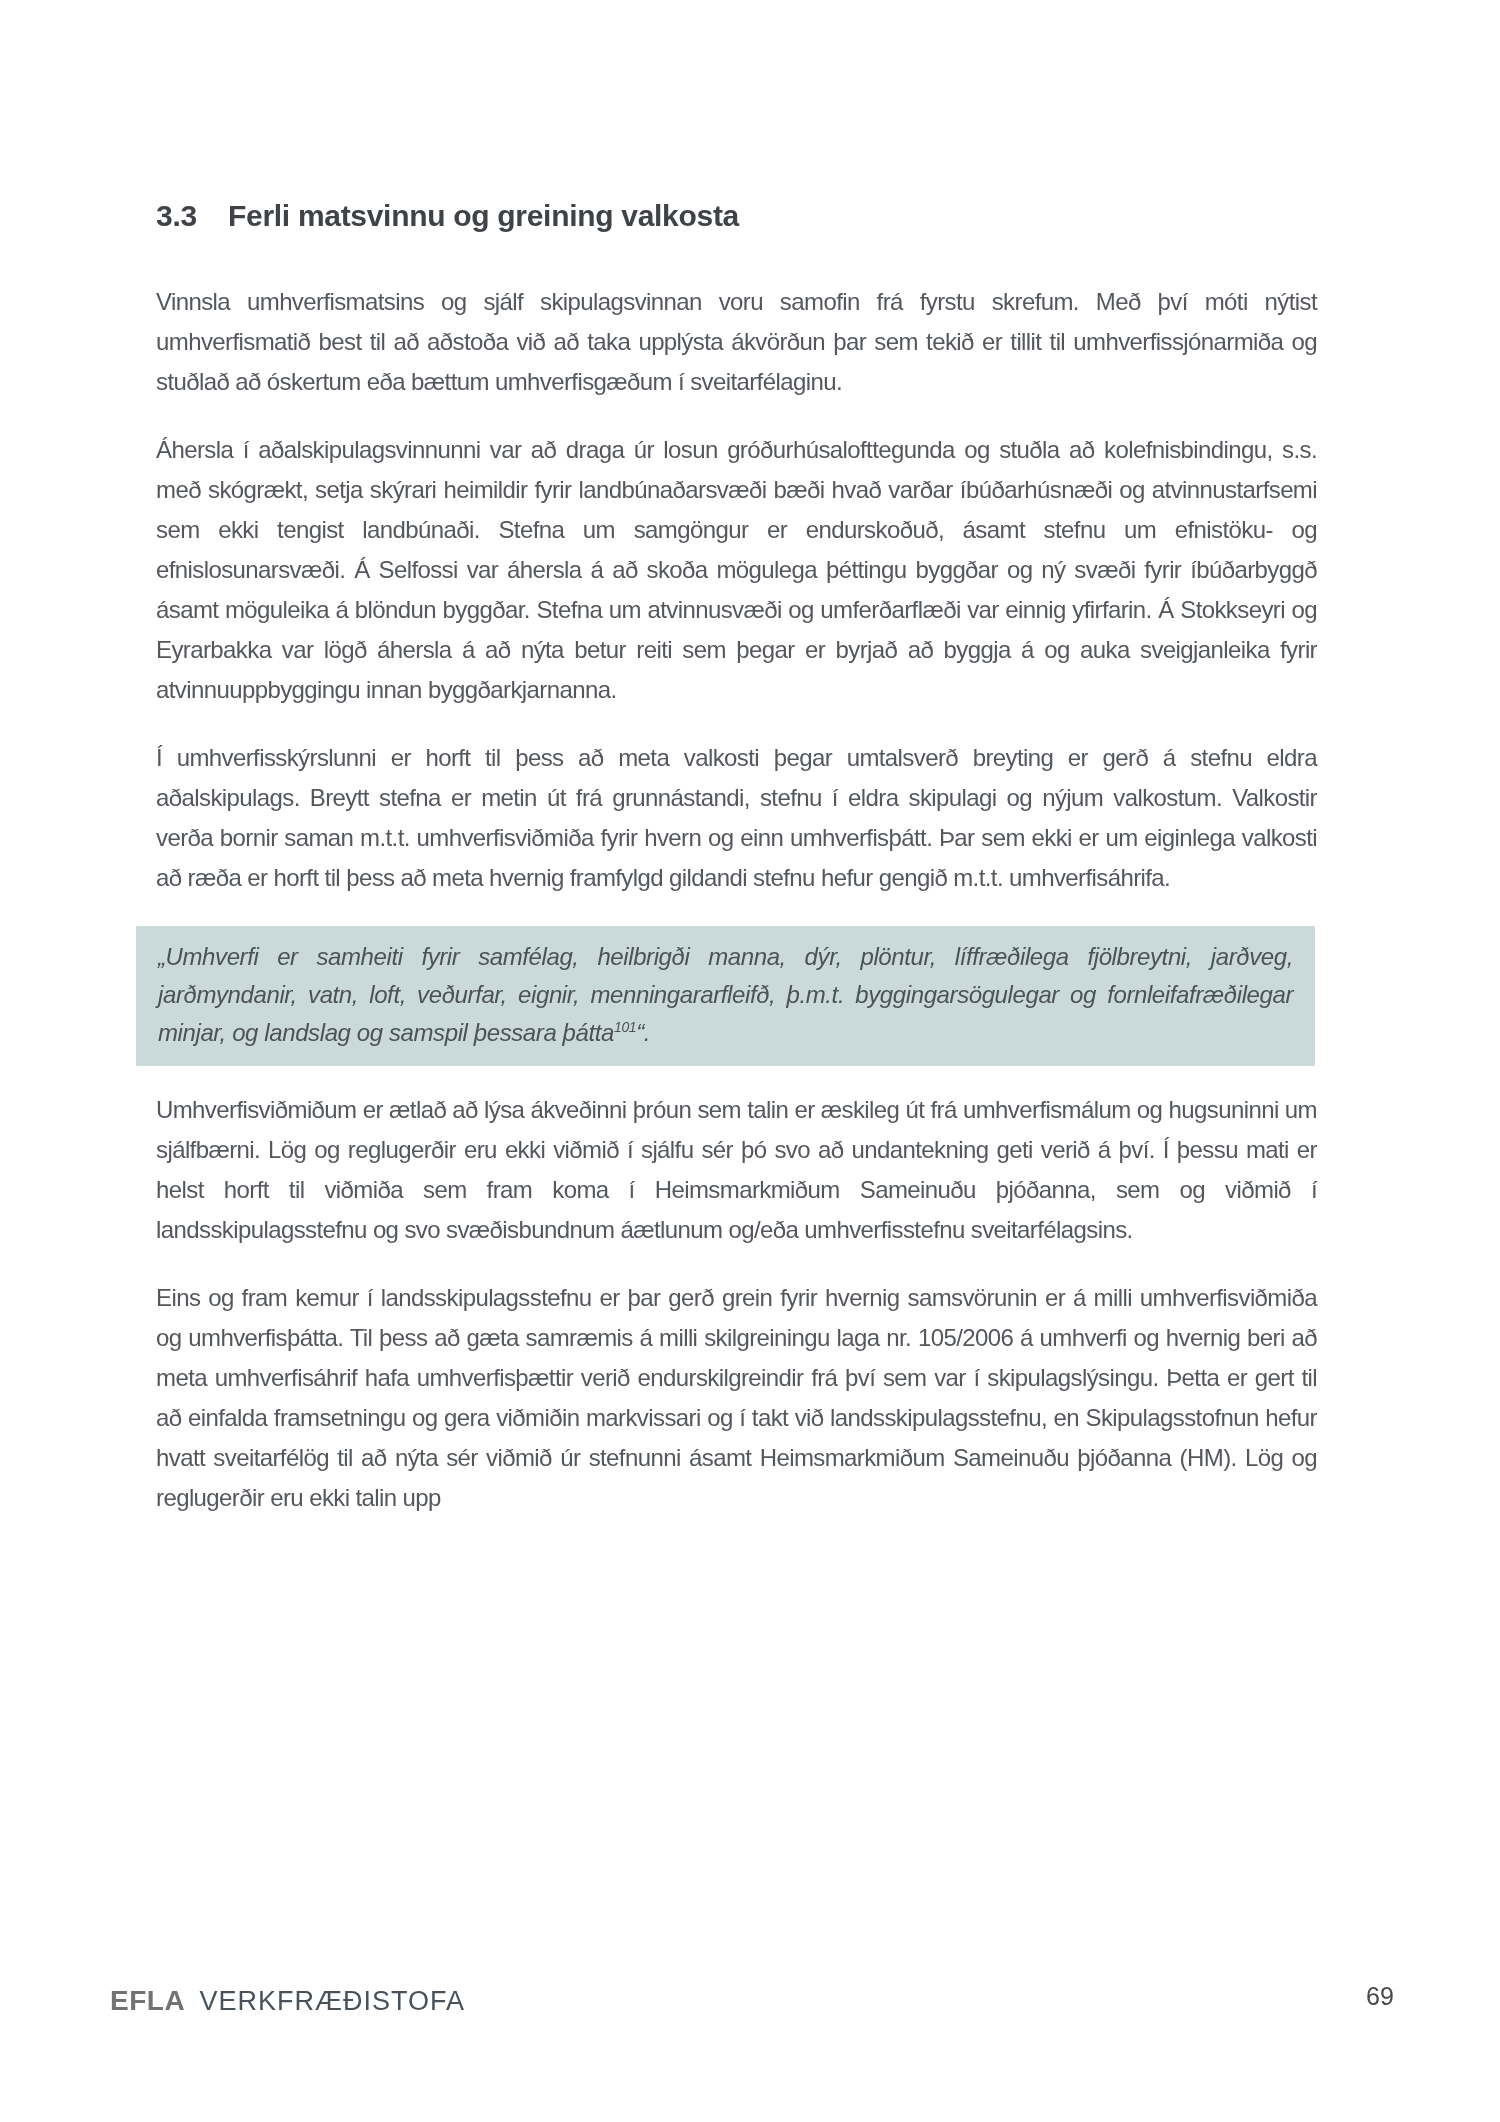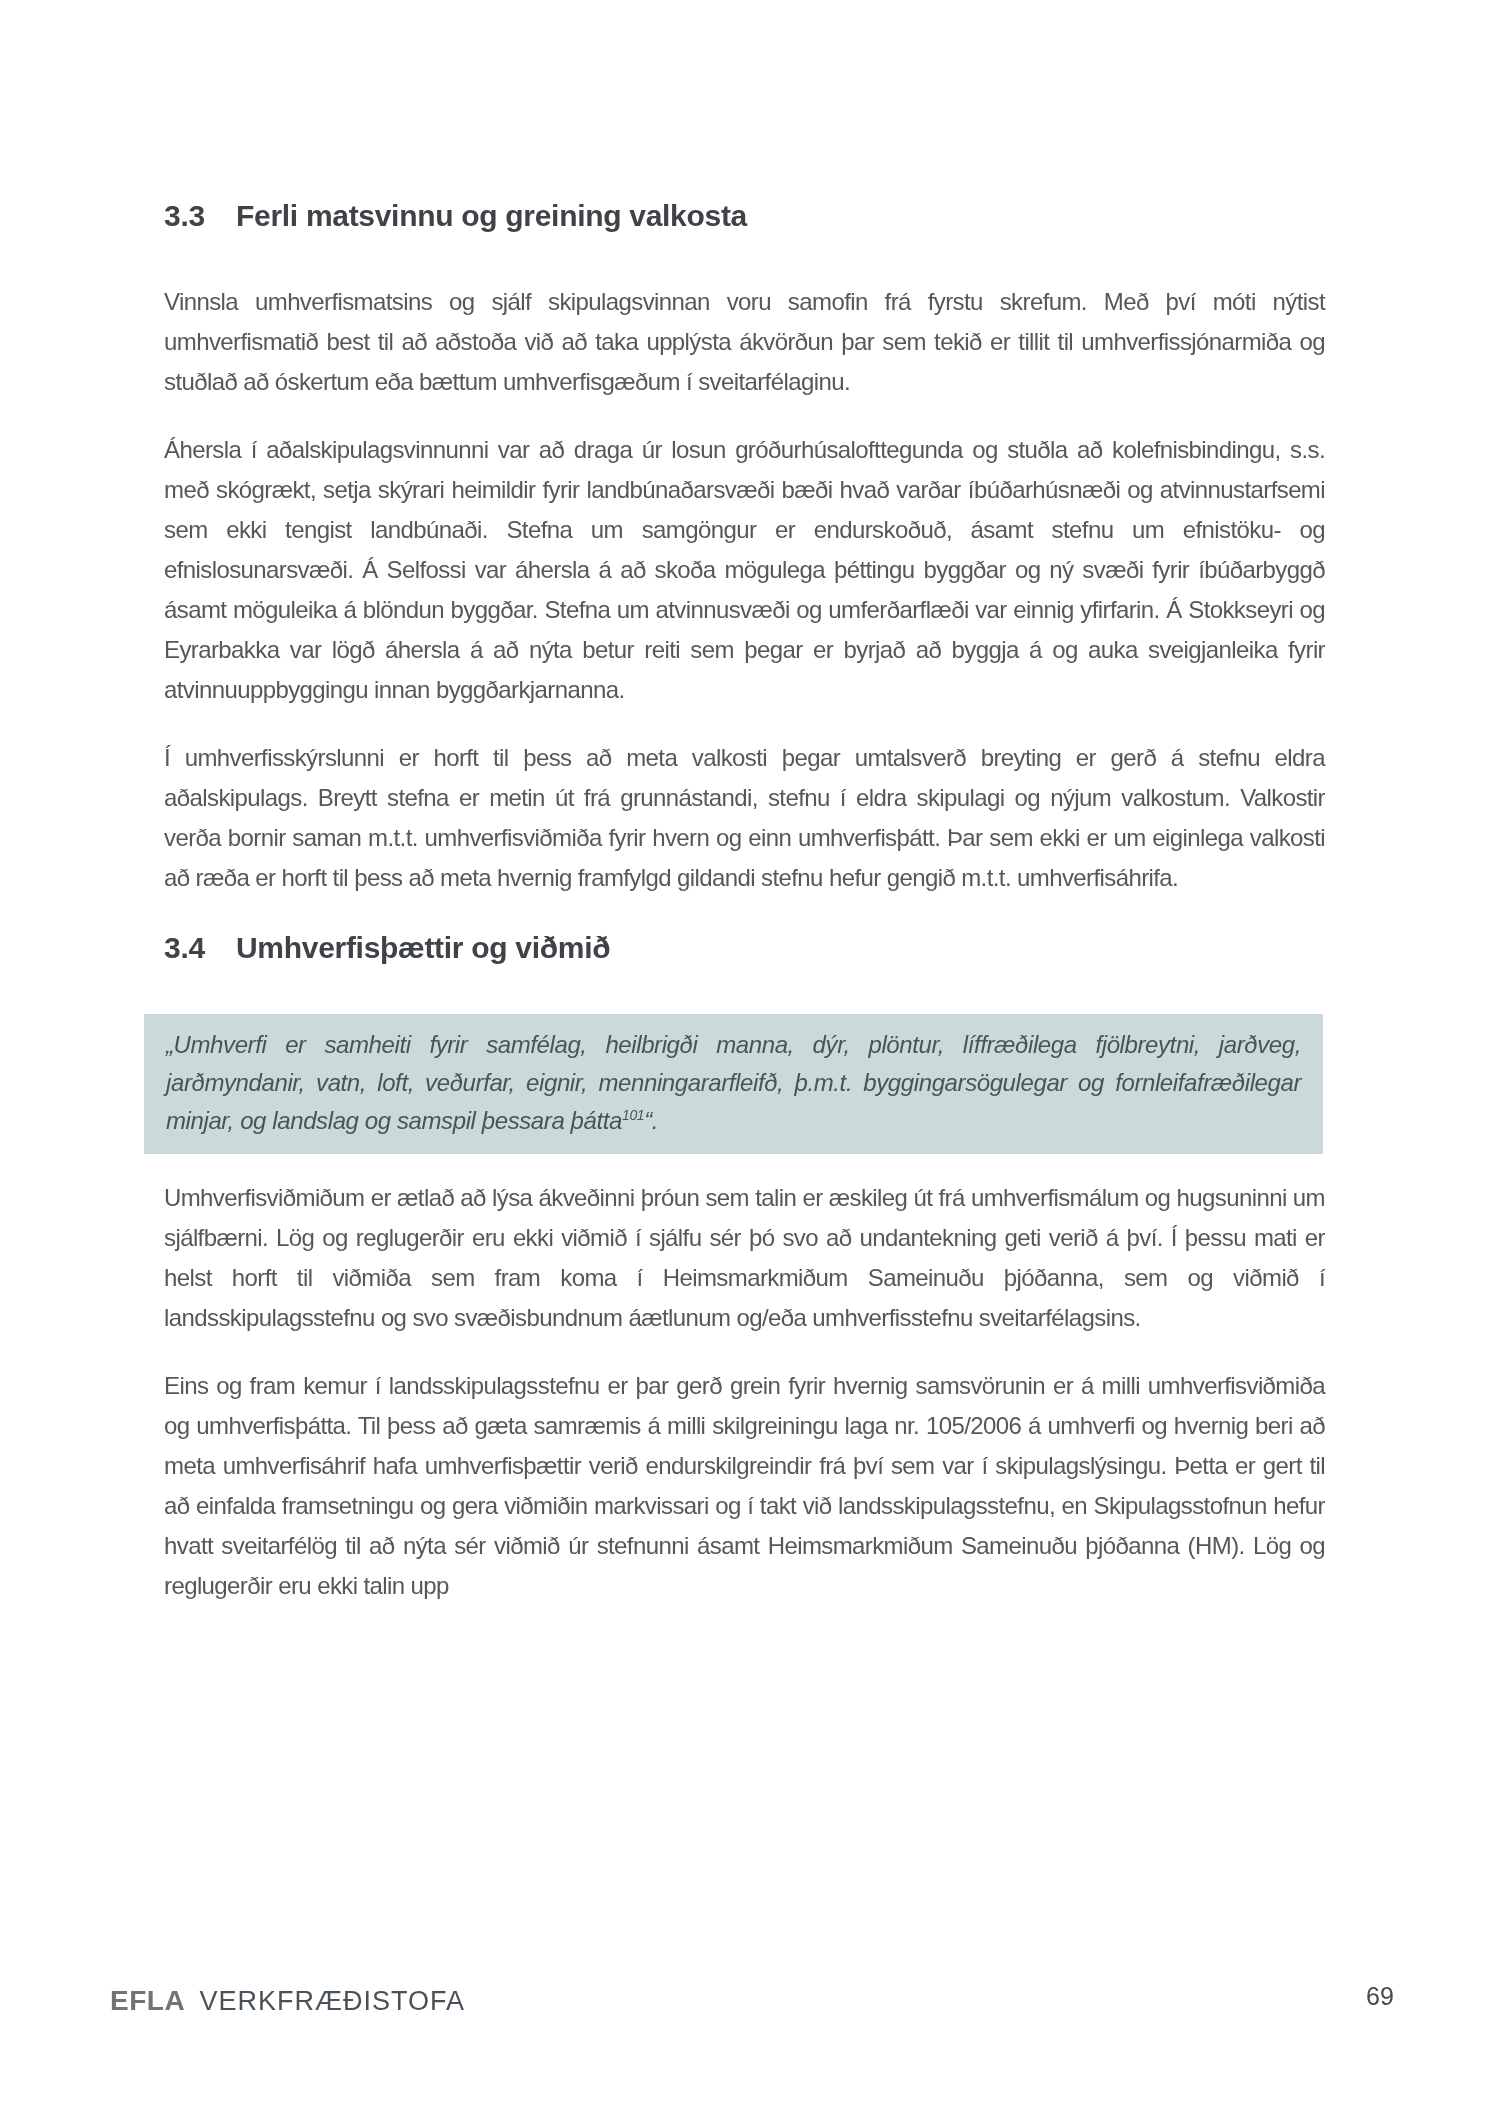--- a/index.html
+++ b/index.html
@@ -7,21 +7,21 @@
     position: relative;
     width: 1500px;
     height: 2122px;
     background: #ffffff;
     overflow: hidden;
     font-family: "Liberation Sans", sans-serif;
     color: #54585c;
   }
   .content {
     position: absolute;
-    left: 164px;
+    left: 156px;
     top: 0;
     width: 1161px;
     padding-top: 198px;
   }
   h2.heading {
     display: flex;
     margin: 0 0 48px 0;
     font-size: 30px;
     line-height: 36px;
     font-weight: 700;
@@ -112,24 +112,20 @@
 
     <h2 class="heading">
       <span class="num">3.3</span>
       <span class="ttl">Ferli matsvinnu og greining valkosta</span>
     </h2>
 
     <p class="body">Vinnsla umhverfismatsins og sjálf skipulagsvinnan voru samofin frá fyrstu skrefum. Með því móti nýtist umhverfismatið best til að aðstoða við að taka upplýsta ákvörðun þar sem tekið er tillit til umhverfissjónarmiða og stuðlað að óskertum eða bættum umhverfisgæðum í sveitarfélaginu.</p>
     <p class="body">Áhersla í aðalskipulagsvinnunni var að draga úr losun gróðurhúsalofttegunda og stuðla að kolefnisbindingu, s.s. með skógrækt, setja skýrari heimildir fyrir landbúnaðarsvæði bæði hvað varðar íbúðarhúsnæði og atvinnustarfsemi sem ekki tengist landbúnaði. Stefna um samgöngur er endurskoðuð, ásamt stefnu um efnistöku- og efnislosunarsvæði. Á Selfossi var áhersla á að skoða mögulega þéttingu byggðar og ný svæði fyrir íbúðarbyggð ásamt möguleika á blöndun byggðar. Stefna um atvinnusvæði og umferðarflæði var einnig yfirfarin. Á Stokkseyri og Eyrarbakka var lögð áhersla á að nýta betur reiti sem þegar er byrjað að byggja á og auka sveigjanleika fyrir atvinnuuppbyggingu innan byggðarkjarnanna.</p>
     <p class="body">Í umhverfisskýrslunni er horft til þess að meta valkosti þegar umtalsverð breyting er gerð á stefnu eldra aðalskipulags. Breytt stefna er metin út frá grunnástandi, stefnu í eldra skipulagi og nýjum valkostum. Valkostir verða bornir saman m.t.t. umhverfisviðmiða fyrir hvern og einn umhverfisþátt. Þar sem ekki er um eiginlega valkosti að ræða er horft til þess að meta hvernig framfylgd gildandi stefnu hefur gengið m.t.t. umhverfisáhrifa.</p>
 
-    <h2 class="heading h34">
-      <span class="num">3.4</span>
-      <span class="ttl">Umhverfisþættir og viðmið</span>
-    </h2>
 
 
     <div class="quote">
       <span>„Umhverfi er samheiti fyrir samfélag, heilbrigði manna, dýr, plöntur, líffræðilega fjölbreytni, jarðveg, jarðmyndanir, vatn, loft, veðurfar, eignir, menningararfleifð, þ.m.t. byggingarsögulegar og fornleifafræðilegar minjar, og landslag og samspil þessara þátta</span><sup>101</sup><span>“.</span>
     </div>
 
     <p class="body">Umhverfisviðmiðum er ætlað að lýsa ákveðinni þróun sem talin er æskileg út frá umhverfismálum og hugsuninni um sjálfbærni. Lög og reglugerðir eru ekki viðmið í sjálfu sér þó svo að undantekning geti verið á því. Í þessu mati er helst horft til viðmiða sem fram koma í Heimsmarkmiðum Sameinuðu þjóðanna, sem og viðmið í landsskipulagsstefnu og svo svæðisbundnum áætlunum og/eða umhverfisstefnu sveitarfélagsins.</p>
     <p class="body">Eins og fram kemur í landsskipulagsstefnu er þar gerð grein fyrir hvernig samsvörunin er á milli umhverfisviðmiða og umhverfisþátta. Til þess að gæta samræmis á milli skilgreiningu laga nr. 105/2006 á umhverfi og hvernig beri að meta umhverfisáhrif hafa umhverfisþættir verið endurskilgreindir frá því sem var í skipulagslýsingu. Þetta er gert til að einfalda framsetningu og gera viðmiðin markvissari og í takt við landsskipulagsstefnu, en Skipulagsstofnun hefur hvatt sveitarfélög til að nýta sér viðmið úr stefnunni ásamt Heimsmarkmiðum Sameinuðu þjóðanna (HM). Lög og reglugerðir eru ekki talin upp</p>
 
   </div>

